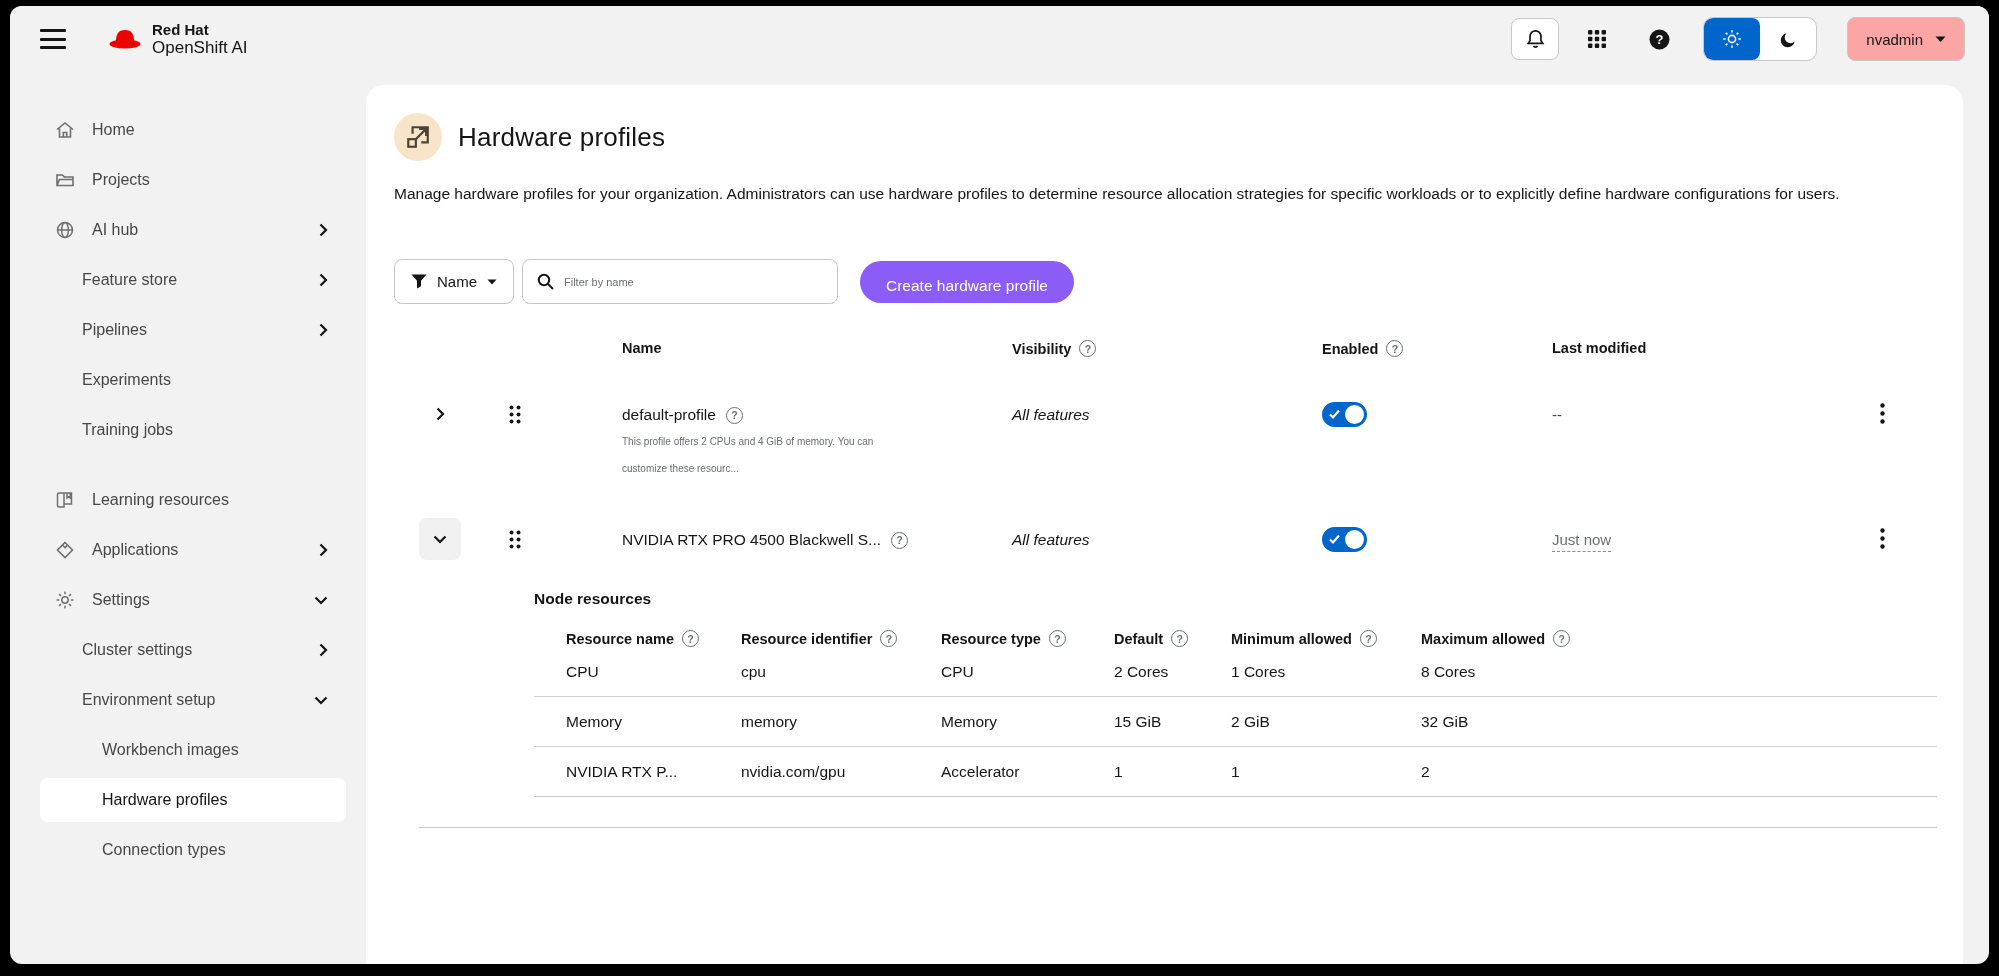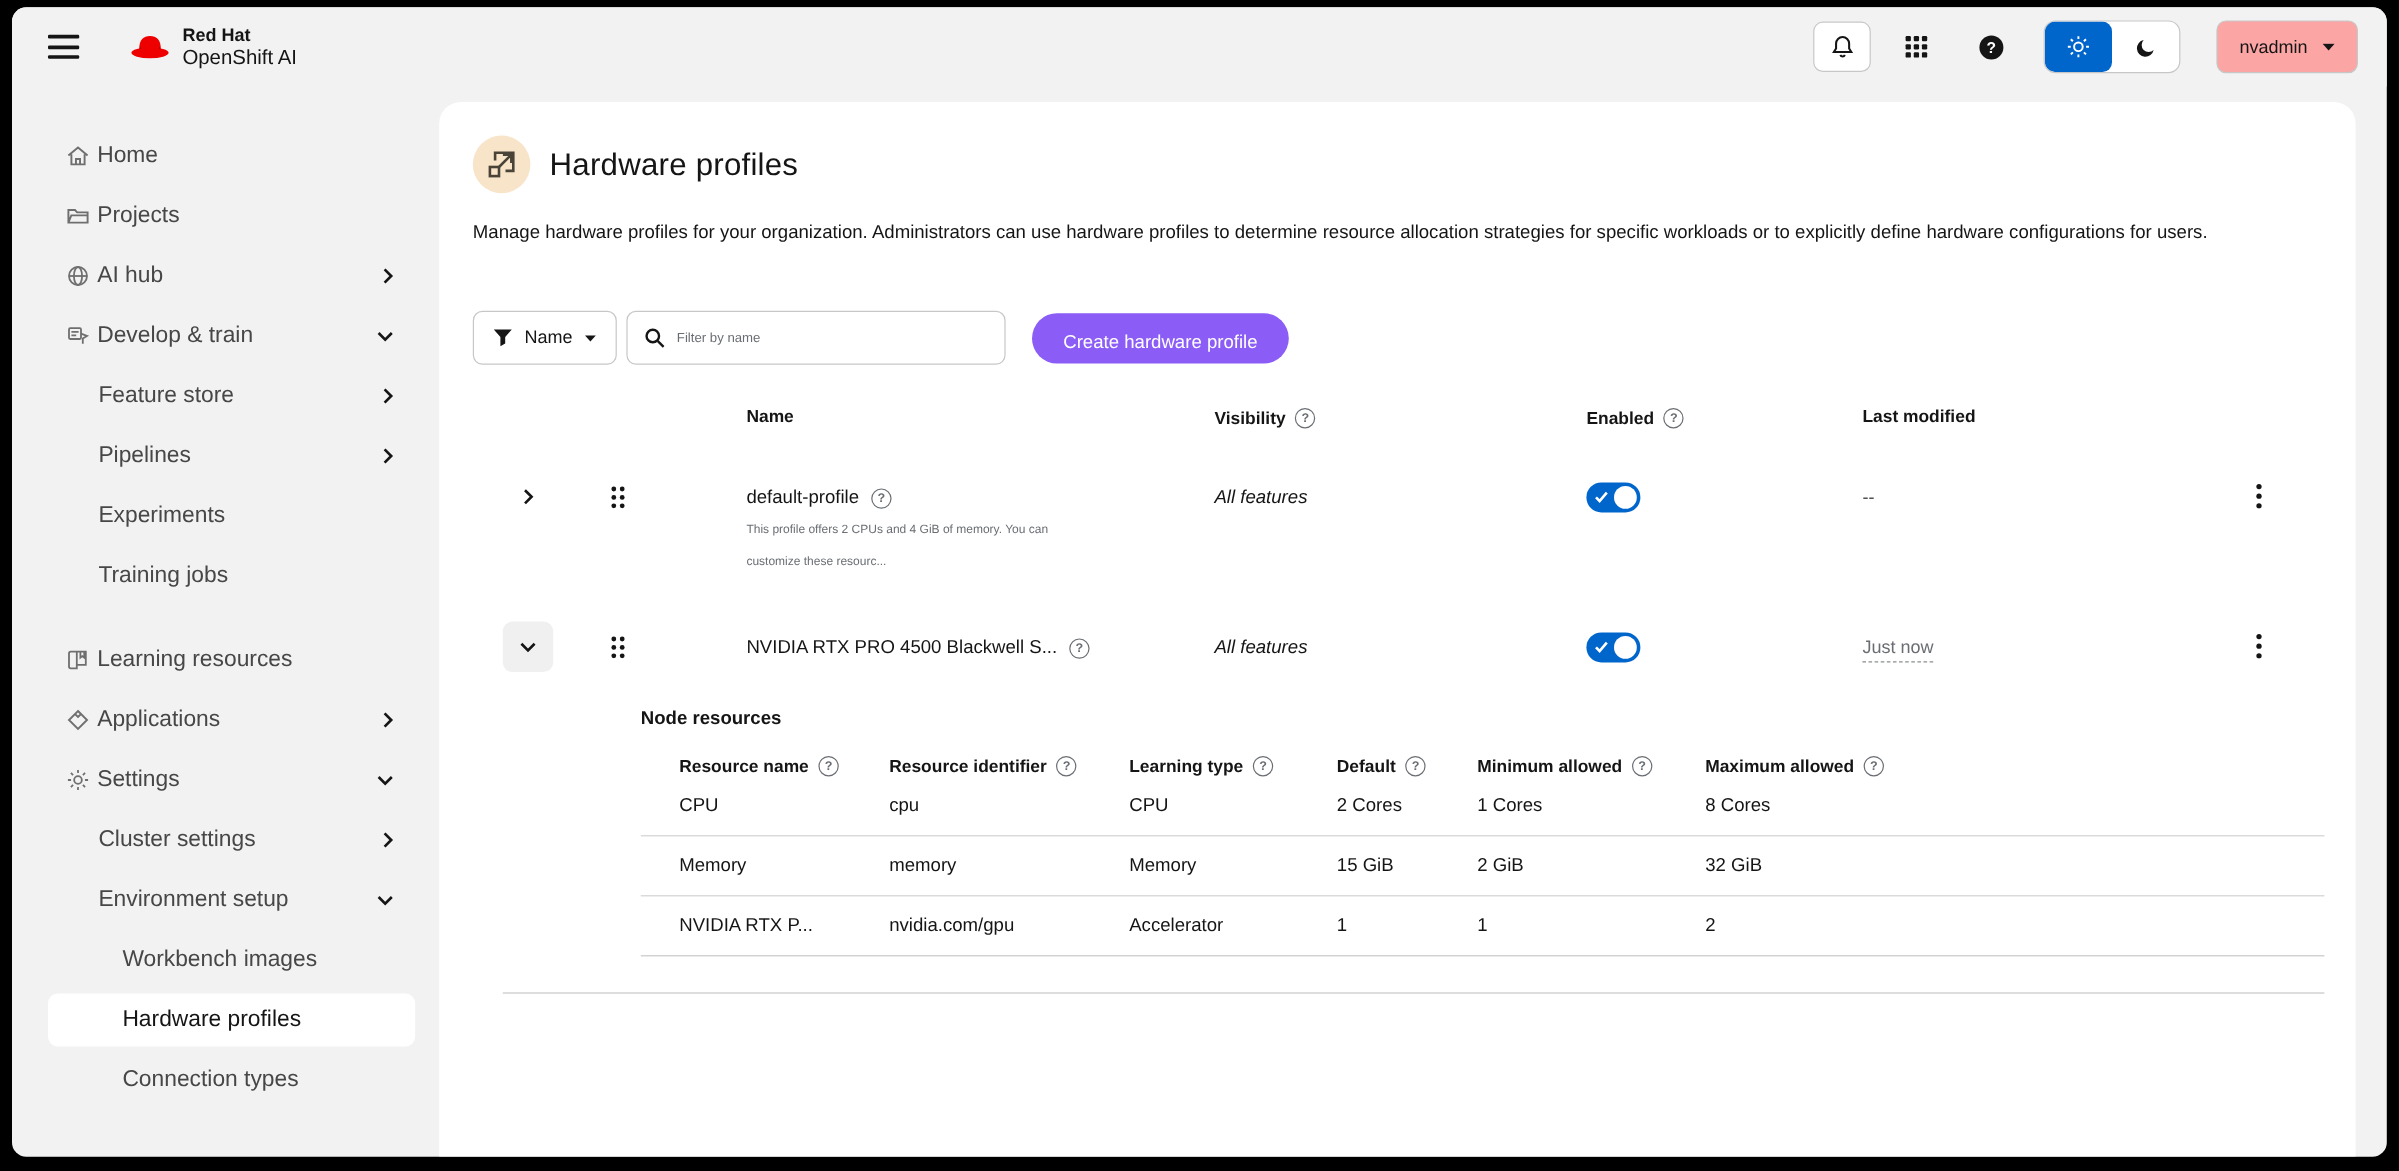--- a/index.html
+++ b/index.html
@@ -20,22 +20,22 @@
   .icon-btn.boxed { background:#fff; border:1px solid #c7c7c7; }
   .theme-toggle { display:flex; border:1px solid #c7c7c7; border-radius:10px; background:#fff; overflow:hidden; margin-left:6px; }
   .theme-seg { width:56px; height:42px; display:flex; align-items:center; justify-content:center; cursor:pointer; }
   .theme-seg.active { background:#0066cc; border-radius:8px; }
   .user-menu { margin-left:16px; height:44px; background:#fca5a5; border:1px solid #c7c7c7; border-radius:8px;
     display:flex; align-items:center; gap:12px; padding:0 18px; font-size:15px; color:#151515; cursor:pointer; }
 
   
   .body-row { flex:1; display:flex; overflow:hidden; }
   .sidebar { width:356px; flex:0 0 356px; padding:36px 20px 0 30px; display:flex; flex-direction:column; gap:6px; overflow:hidden; }
-  .nav-item { height:44px; display:flex; align-items:center; gap:5px; padding:0 18px 0 14px; border-radius:8px;
-    font-size:19px; color:#474747; cursor:pointer; }
+  .nav-item { height:44px; display:flex; align-items:center; gap:16px; padding:0 18px 0 14px; border-radius:8px;
+    font-size:16px; color:#474747; cursor:pointer; }
   .nav-item .nav-icon { width:22px; display:flex; justify-content:center; }
   .nav-item.lvl2 { padding-left:42px; }
   .nav-item.lvl3 { padding-left:62px; }
   .nav-item.active { background:#fff; color:#151515; }
   .nav-chev { margin-left:auto; display:flex; }
   .sb-gap { height:14px; flex:0 0 14px; }
 
   .main { flex:1; padding:13px 26px 0 0; display:flex; }
   .panel { flex:1; background:#fff; border-radius:18px 18px 0 0; padding:28px 26px 0 28px; overflow:hidden; }
 
@@ -207,34 +207,20 @@
               <path d="M2.7 10 h14.6"></path>
             </svg>
         </span>
         <span class="nav-label">AI hub</span>
         <span class="nav-chev">
           <svg width="9" height="14" viewBox="0 0 9 14" fill="none" stroke="#151515" stroke-width="2.2">
               <path d="M1.5 1.5 L7 7 L1.5 12.5"></path>
             </svg>
         </span>
       </div>
-      <div class="nav-item">
-        <span class="nav-icon">
-          <svg width="20" height="20" viewBox="0 0 20 20" fill="none" stroke="#6f6f6f" stroke-width="1.5">
-              <rect x="2.5" y="3.5" width="10" height="9" rx="1"></rect>
-              <path d="M4.5 6.5 h6 M4.5 9.5 h4 M12.5 8 l5 2 -3.5 2 v4.5"></path>
-            </svg>
-        </span>
-        <span class="nav-label">Develop &amp; train</span>
-        <span class="nav-chev">
-          <svg width="14" height="9" viewBox="0 0 14 9" fill="none" stroke="#151515" stroke-width="2.2">
-              <path d="M1.5 1.5 L7 7 L12.5 1.5"></path>
-            </svg>
-        </span>
-      </div>
       <div class="nav-item lvl2">
         <span class="nav-label">Feature store</span>
         <span class="nav-chev">
           <svg width="9" height="14" viewBox="0 0 9 14" fill="none" stroke="#151515" stroke-width="2.2">
               <path d="M1.5 1.5 L7 7 L1.5 12.5"></path>
             </svg>
         </span>
       </div>
       <div class="nav-item lvl2">
         <span class="nav-label">Pipelines</span>
@@ -478,21 +464,21 @@
             <div class="nr-grid nr-head">
               <div class="nr-cell">
                 <span>Resource name</span>
                 <span class="q-icon">?</span>
               </div>
               <div class="nr-cell">
                 <span>Resource identifier</span>
                 <span class="q-icon">?</span>
               </div>
               <div class="nr-cell">
-                <span>Learning type</span>
+                <span>Resource type</span>
                 <span class="q-icon">?</span>
               </div>
               <div class="nr-cell">
                 <span>Default</span>
                 <span class="q-icon">?</span>
               </div>
               <div class="nr-cell">
                 <span>Minimum allowed</span>
                 <span class="q-icon">?</span>
               </div>

